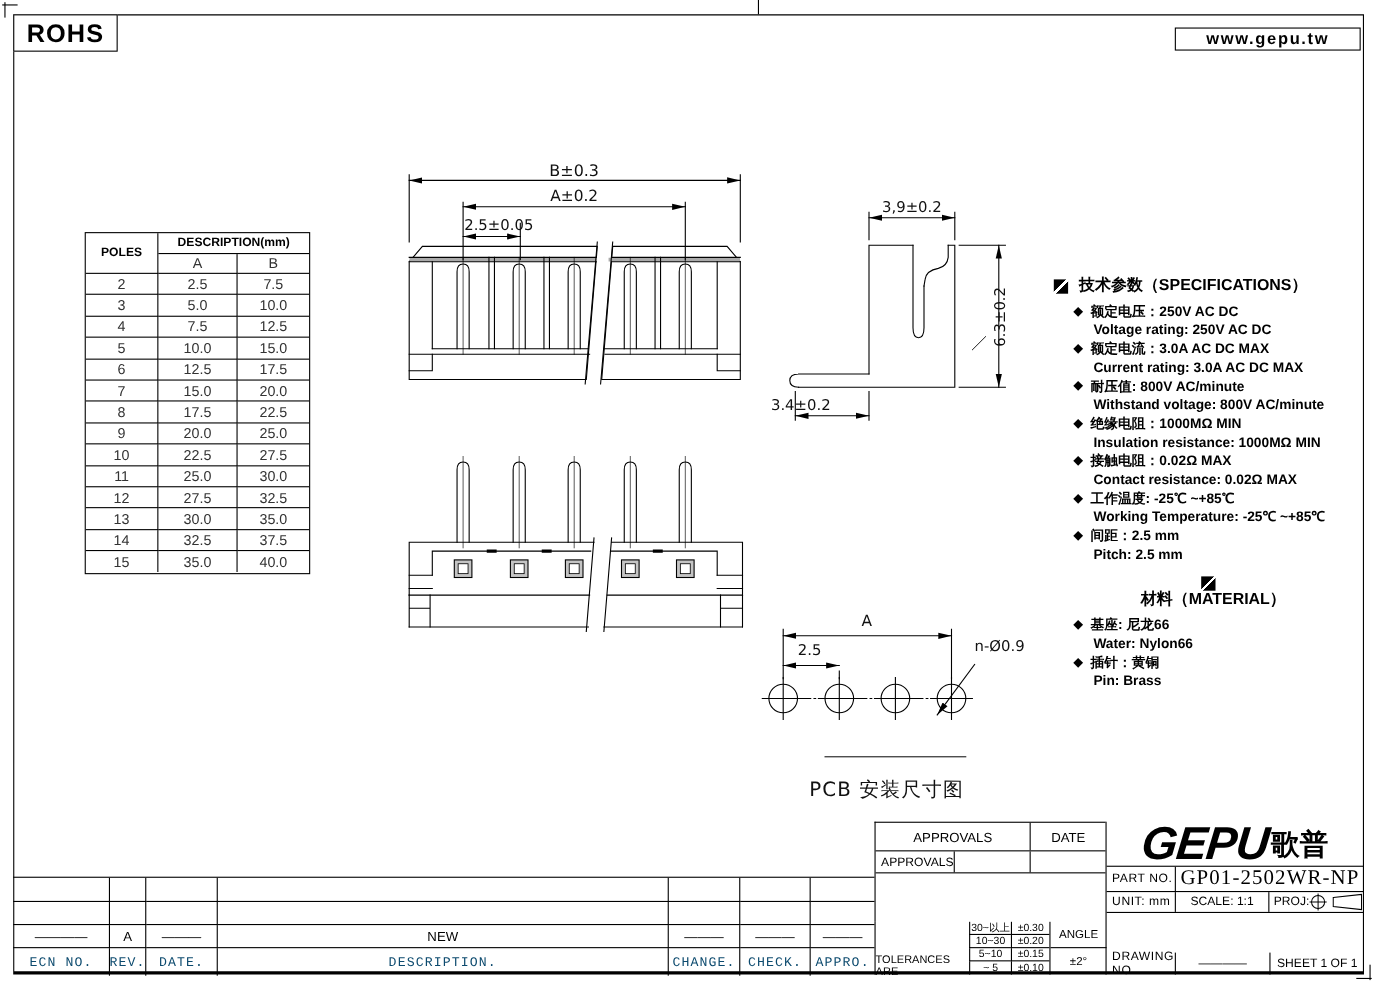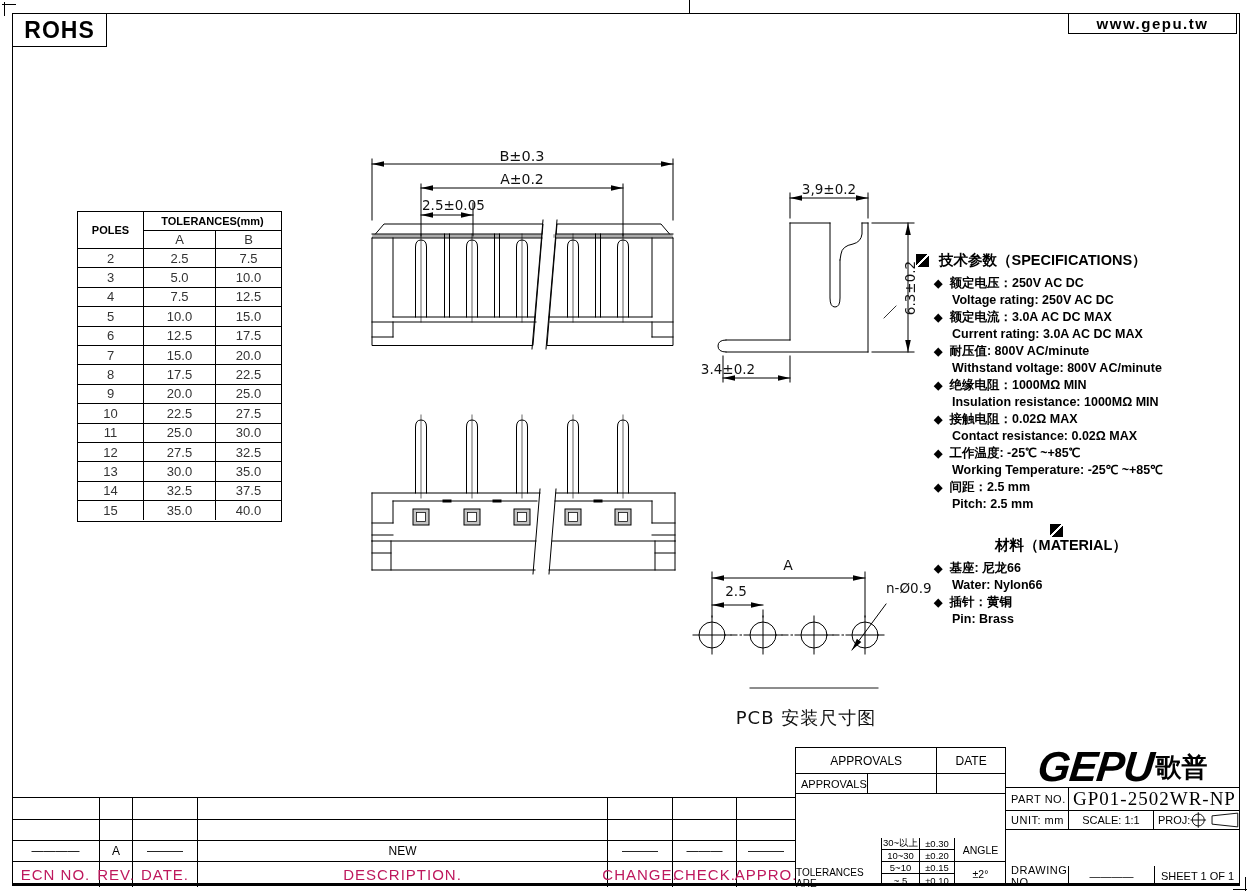--- a/index.html
+++ b/index.html
@@ -11,21 +11,21 @@
   
   #frame { left:12px; top:13px; width:1228px; height:873px;
            border:1.5px solid #000; border-bottom:3px solid #000; }
   .corner-h { border-top:1px solid #000; height:0; }
   .corner-v { border-left:1px solid #000; width:0; }
 
   
   #rohs-box { left:12px; top:13px; width:95px; height:34px; border:1.5px solid #000;
               display:flex; align-items:center; justify-content:center;
               font-size:23px; font-weight:800; letter-spacing:1px; background:#fff; }
-  #web-box { left:1068px; top:13px; width:169px; height:21px; border:1.5px solid #000;
+  #web-box { left:1068px; top:25px; width:169px; height:21px; border:1.5px solid #000;
              display:flex; align-items:center; justify-content:center;
              font-size:15px; font-weight:bold; letter-spacing:1.5px; background:#fff; }
 
   
   #poles-table { left:77px; top:211px; width:205px; height:311px; border:1px solid #000; font-size:13px; }
   #poles-table .hd { position:absolute; display:flex; align-items:center; justify-content:center; }
   #pt-poles  { left:0; top:0; width:66px; height:37px; border-right:1px solid #000; border-bottom:1px solid #000; font-weight:bold; font-size:11px; }
   #pt-dims   { left:66px; top:0; width:137px; height:19px; border-bottom:1px solid #000; font-weight:bold; font-size:11px; }
   #pt-a      { left:66px; top:19px; width:72px; height:18px; border-right:1px solid #000; border-bottom:1px solid #000; color:#333; }
   #pt-b      { left:138px; top:19px; width:65px; height:18px; border-bottom:1px solid #000; color:#333; }
@@ -47,38 +47,38 @@
   #lbl-pitch { left:422px; top:197px; }
   #lbl-sdepth { left:779px; top:181px; width:100px; }
   #lbl-sheight { left:870px; top:280px; width:80px; height:16px; transform:rotate(-90deg); }
   #lbl-spin { left:678px; top:361px; width:100px; }
   #lbl-pcba { left:758px; top:557px; width:60px; font-size:14px; }
   #lbl-pcbp { left:710px; top:583px; width:52px; }
   #lbl-pcbh { left:886px; top:580px; }
   #lbl-pcbcap { left:716px; top:666px; width:180px; font-size:18px; letter-spacing:1px;margin-top:40px; }
 
   
-  #spec-panel { left:916px; top:252px; width:290px; font-size:12.5px; line-height:17px; }
+  #spec-panel { left:958px; top:252px; width:290px; font-size:12.5px; line-height:17px; }
   .sec-head { display:flex; align-items:center; font-weight:bold; font-size:14.5px; margin-bottom:6px; }
   .sec-sq { width:13px; height:13px; margin-right:10px;
             background:linear-gradient(135deg,#000 44%,#fff 44%,#fff 56%,#000 56%); }
   .spec-item { margin-left:18px; margin-bottom:0; }
   .zh-line { font-weight:600; display:flex; }
   .zh-line .dm { font-size:11px; margin-right:7px; }
   .en-line { margin-left:18px; font-weight:600; }
   #material-head { margin-top:11px;flex-direction:column; }
 
   
   #rev-table { left:12px; top:797px; width:783px; height:89px; border-top:1px solid #000;
                display:grid; grid-template-columns:88px 33px 65px 410px 65px 64px 58px;
                grid-template-rows:22px 21px 21px 25px; }
   #rev-table .rc { display:flex; align-items:center; justify-content:center; font-size:12px; }
   #rev-table .rc.br { border-right:1px solid #000; }
   #rev-table .rc.bb { border-bottom:1px solid #000; }
-  #rev-table .hdr { font-size:15px; letter-spacing:1px; color:#be185d; }
+  #rev-table .hdr { font-size:12px; letter-spacing:1px; color:#0c4a6e;font-family:Liberation Mono, monospace; }
 
   
   #appr-table { left:795px; top:747px; width:210px; height:91px; border-left:1px solid #000; border-top:1px solid #000; font-size:11px; }
   .ap-row { display:flex; border-bottom:1px solid #000; }
   .ap-row .cell { display:flex; align-items:center; padding-left:5px; }
   .ap-row .ctr { justify-content:center; padding-left:0; }
   .ap-row .brd { border-right:1px solid #000; }
 
   
   #tol-block { left:795px; top:838px; width:210px; height:48px; border-left:1px solid #000; font-size:9.5px; }
@@ -124,21 +124,21 @@
 
   <div class="abs" id="rohs-box">
     <span>ROHS</span>
   </div>
   <div class="abs" id="web-box">
     <span>www.gepu.tw</span>
   </div>
 
   <div class="abs" id="poles-table">
     <div class="hd" id="pt-poles">POLES</div>
-    <div class="hd" id="pt-dims">TOLERANCES(mm)</div>
+    <div class="hd" id="pt-dims">DESCRIPTION(mm)</div>
     <div class="hd" id="pt-a">A</div>
     <div class="hd" id="pt-b">B</div>
     <div id="pt-grid">
         <div class="c r">2</div>
         <div class="c r">2.5</div>
         <div class="c">7.5</div>
         <div class="c r">3</div>
         <div class="c r">5.0</div>
         <div class="c">10.0</div>
         <div class="c r">4</div>

